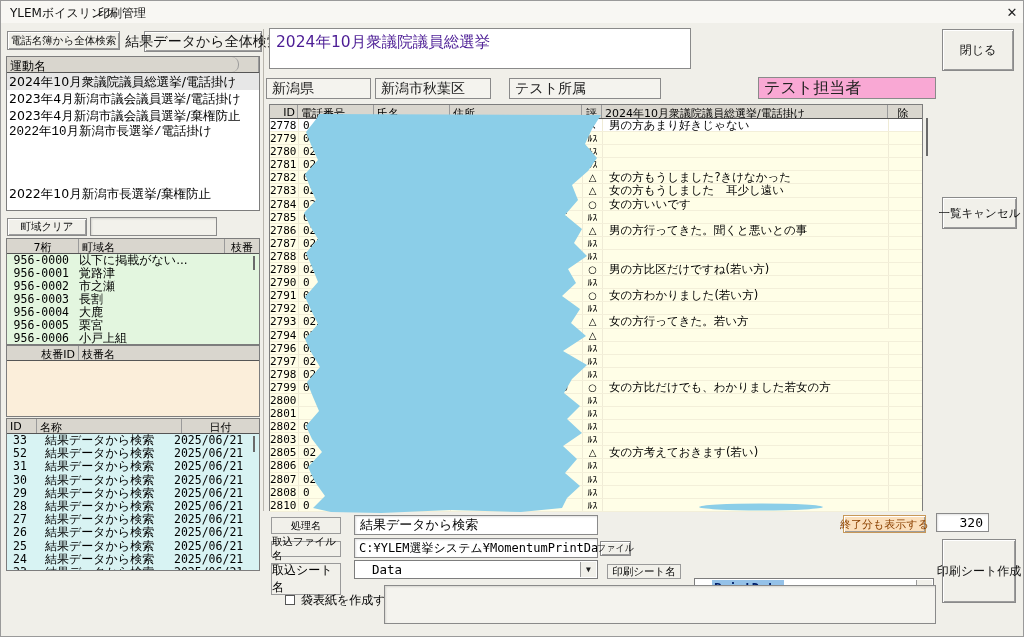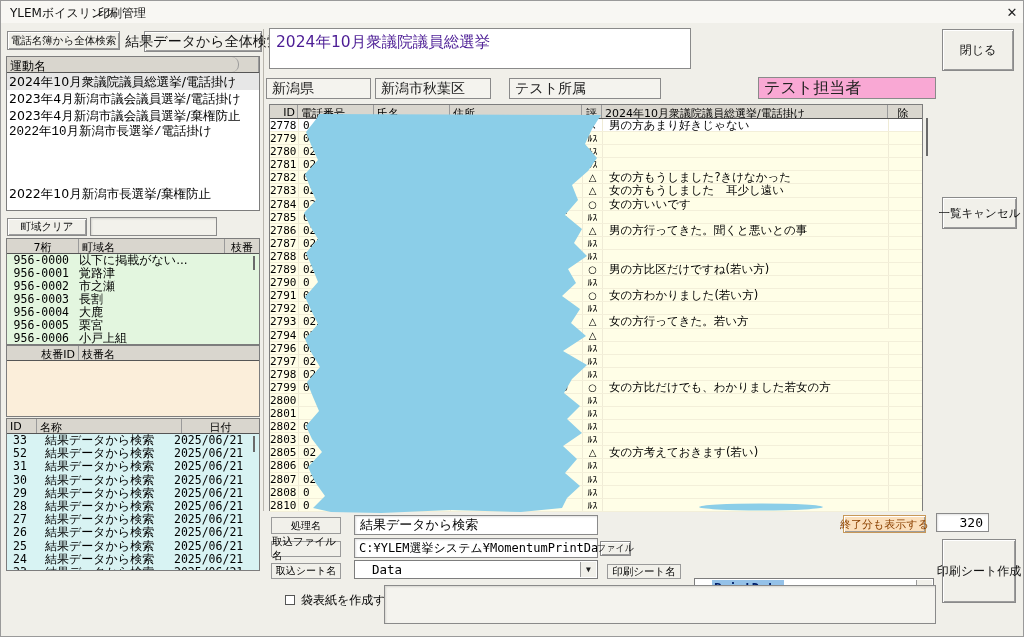--- a/index.html
+++ b/index.html
@@ -575,21 +575,21 @@
 <div class="abs flatlabel" style="left:270px; top:516px; width:70px; height:17px;">処理名</div>
 <div class="abs sunken" style="left:353px; top:514px; width:244px; height:20px; font-size:13px; display:flex; align-items:center; padding-left:5px;">結果データから検索</div>
 
 <div class="abs btn" style="left:842px; top:514px; width:83px; height:18px; background:#FBDFBC; border-color:#C89858; color:#8B4000; font-size:11px;">終了分も表示する</div>
 <div class="abs sunken" style="left:935px; top:512px; width:53px; height:19px; display:flex; align-items:center; justify-content:flex-end; padding-right:5px; font-size:13px; font-family:'DejaVu Sans Mono',monospace;">320</div>
 
 <div class="abs flatlabel" style="left:270px; top:540px; width:70px; height:16px; font-size:10.5px;">取込ファイル名</div>
 <div class="abs sunken" style="left:353px; top:537px; width:244px; height:20px; font-size:12px; font-family:'DejaVu Sans Mono',monospace; display:flex; align-items:center; padding-left:4px; white-space:nowrap; overflow:hidden;">C:¥YLEM選挙システム¥MomentumPrintData.x</div>
 <div class="abs btn" style="left:599px; top:540px; width:31px; height:15px; font-size:9px;">ファイル</div>
 
-<div class="abs flatlabel" style="left:270px; top:562px; width:70px; height:16px; font-size:10px;">取込シート名</div>
+<div class="abs flatlabel" style="left:270px; top:562px; width:70px; height:32px; font-size:12px;">取込シート名</div>
 <div class="abs combo" style="left:353px; top:559px; width:244px; height:19px;">
   <span>Data</span>
   <span class="arrowbtn">▼</span>
 </div>
 
 <div class="abs flatlabel" style="left:606px; top:563px; width:74px; height:15px; font-size:10.5px;">印刷シート名</div>
 <div class="abs combo" style="left:693px; top:558px; width:240px; height:19px;">
   <span class="hl">PrintData</span>
   <span class="arrowbtn">▼</span>
 </div>

